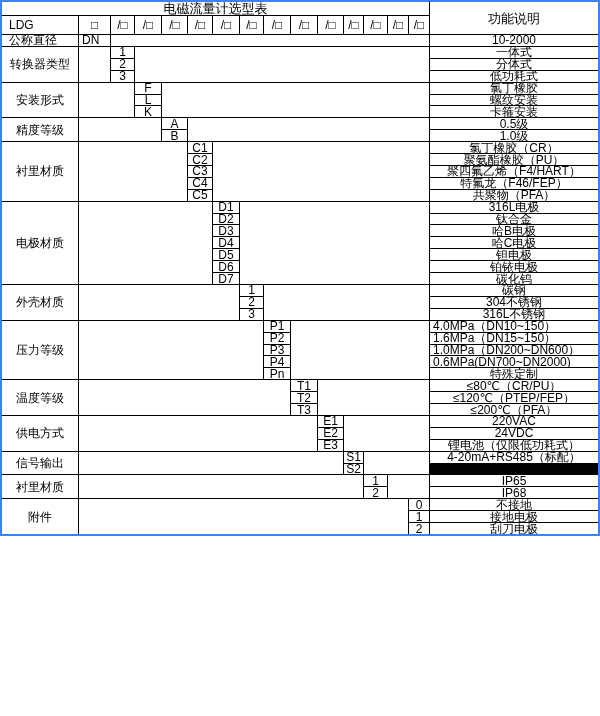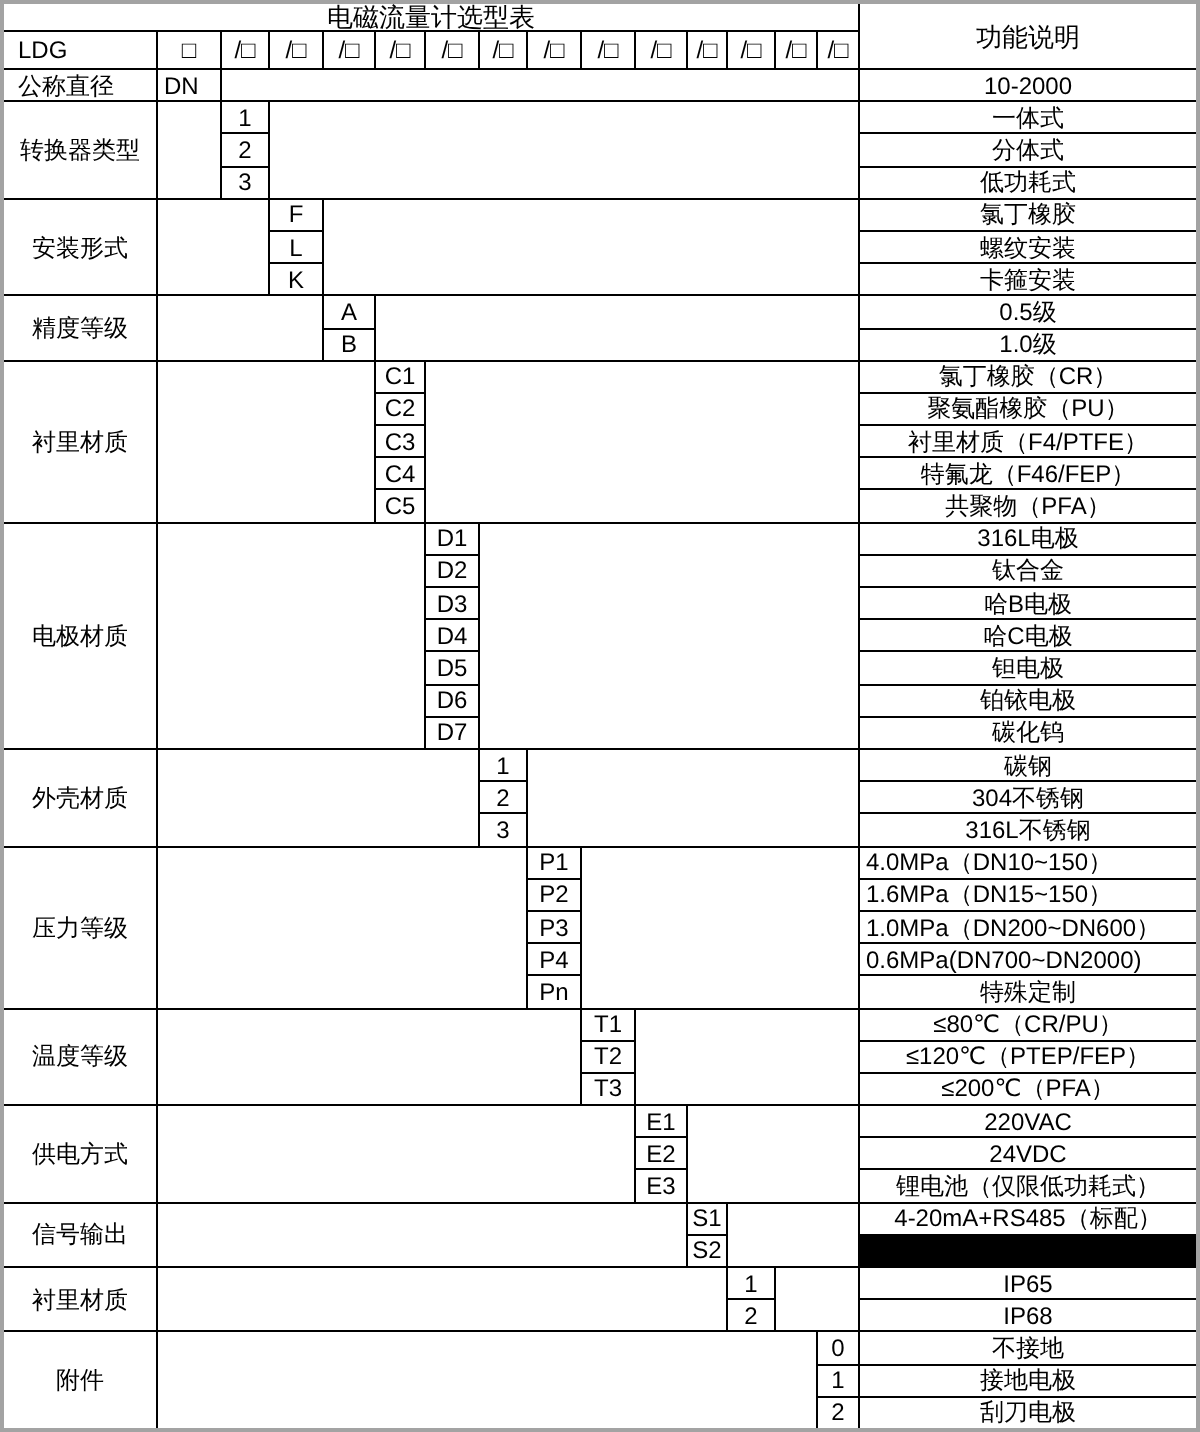--- a/index.html
+++ b/index.html
@@ -1,22 +1,22 @@
 <!DOCTYPE html>
 <html><head>
 <meta charset="utf-8">
 <style>
   html,body{margin:0;padding:0;background:#fff;}
   .sheet{
     position:relative;
-    width:600px;height:716px;
+    width:600px;height:536px;
     box-sizing:border-box;
     display:grid;
     background:#000;
-    border:2px solid #a3a3a3;
+    border:2px solid #3b82f6;
     gap:1px;
     grid-template-columns:76px 31px 23px 26px 25px 24px 26px 23px 26px 26px 25px 19px 23px 20px 20px 1fr;
     grid-template-rows:13px 18px repeat(42,1fr);
     font-family:"Liberation Sans","DejaVu Sans",sans-serif;
     color:#000;
   }
   .cell{
     background:#fff;
     display:flex;align-items:center;justify-content:center;
     font-size:12px;line-height:1;
@@ -86,21 +86,21 @@
   <div class="cell" style="grid-area:12/1/17/2">衬里材质</div>
   <div class="cell" style="grid-area:12/2/17/6"></div>
   <div class="cell code" style="grid-area:12/6/13/7">C1</div>
   <div class="cell code" style="grid-area:13/6/14/7">C2</div>
   <div class="cell code" style="grid-area:14/6/15/7">C3</div>
   <div class="cell code" style="grid-area:15/6/16/7">C4</div>
   <div class="cell code" style="grid-area:16/6/17/7">C5</div>
   <div class="cell" style="grid-area:12/7/17/16"></div>
   <div class="cell" style="grid-area:12/16/13/17">氯丁橡胶（CR）</div>
   <div class="cell" style="grid-area:13/16/14/17">聚氨酯橡胶（PU）</div>
-  <div class="cell" style="grid-area:14/16/15/17">衬里材质（F4/PTFE）</div>
+  <div class="cell" style="grid-area:14/16/15/17">聚四氟乙烯（F4/HART）</div>
   <div class="cell" style="grid-area:15/16/16/17">特氟龙（F46/FEP）</div>
   <div class="cell" style="grid-area:16/16/17/17">共聚物（PFA）</div>
 
   <div class="cell" style="grid-area:17/1/24/2">电极材质</div>
   <div class="cell" style="grid-area:17/2/24/7"></div>
   <div class="cell code" style="grid-area:17/7/18/8">D1</div>
   <div class="cell code" style="grid-area:18/7/19/8">D2</div>
   <div class="cell code" style="grid-area:19/7/20/8">D3</div>
   <div class="cell code" style="grid-area:20/7/21/8">D4</div>
   <div class="cell code" style="grid-area:21/7/22/8">D5</div>

